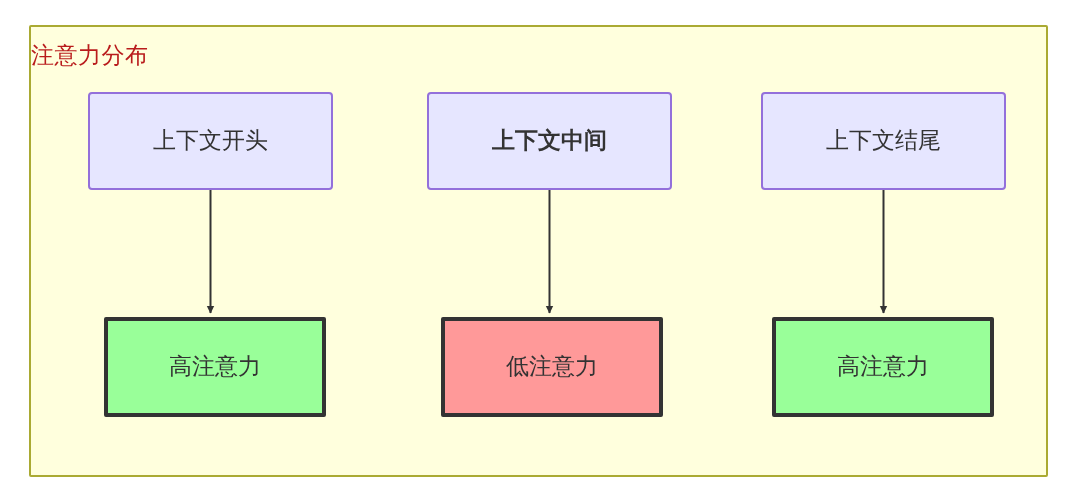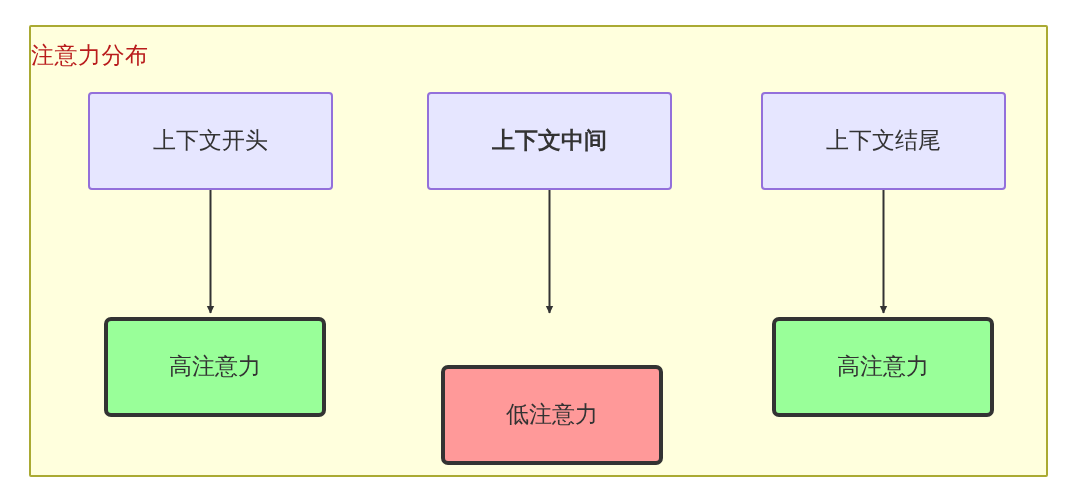--- a/index.html
+++ b/index.html
@@ -61,38 +61,38 @@
   }
 
   .node-context {
     background: #e6e6ff;
     border: 2px solid #9370db;
     border-radius: 4px;
   }
 
   .node-attn {
     border: 4px solid #333333;
-    border-radius: 7px;
+    border-radius: 2px;
   }
 
   .node-attn.high {
     background: #99ff99;
   }
 
   .node-attn.low {
     background: #ff9999;
   }
 
   
   #node-ctx-start  { left: 88px;  top: 92px;  width: 245px; height: 98px; }
   #node-ctx-middle { left: 427px; top: 92px;  width: 245px; height: 98px; font-weight: bold; }
   #node-ctx-end    { left: 761px; top: 92px;  width: 245px; height: 98px; align-items: center; }
 
   #node-attn-start  { left: 104px; top: 317px; width: 222px; height: 100px; }
-  #node-attn-middle { left: 441px; top: 317px; width: 222px; height: 100px; margin-top: 48px; }
+  #node-attn-middle { left: 441px; top: 317px; width: 222px; height: 100px; }
   #node-attn-end    { left: 772px; top: 317px; width: 222px; height: 100px; }
 
   
   .edges {
     position: absolute;
     left: 0;
     top: 0;
     width: 1080px;
     height: 496px;
     pointer-events: none;

